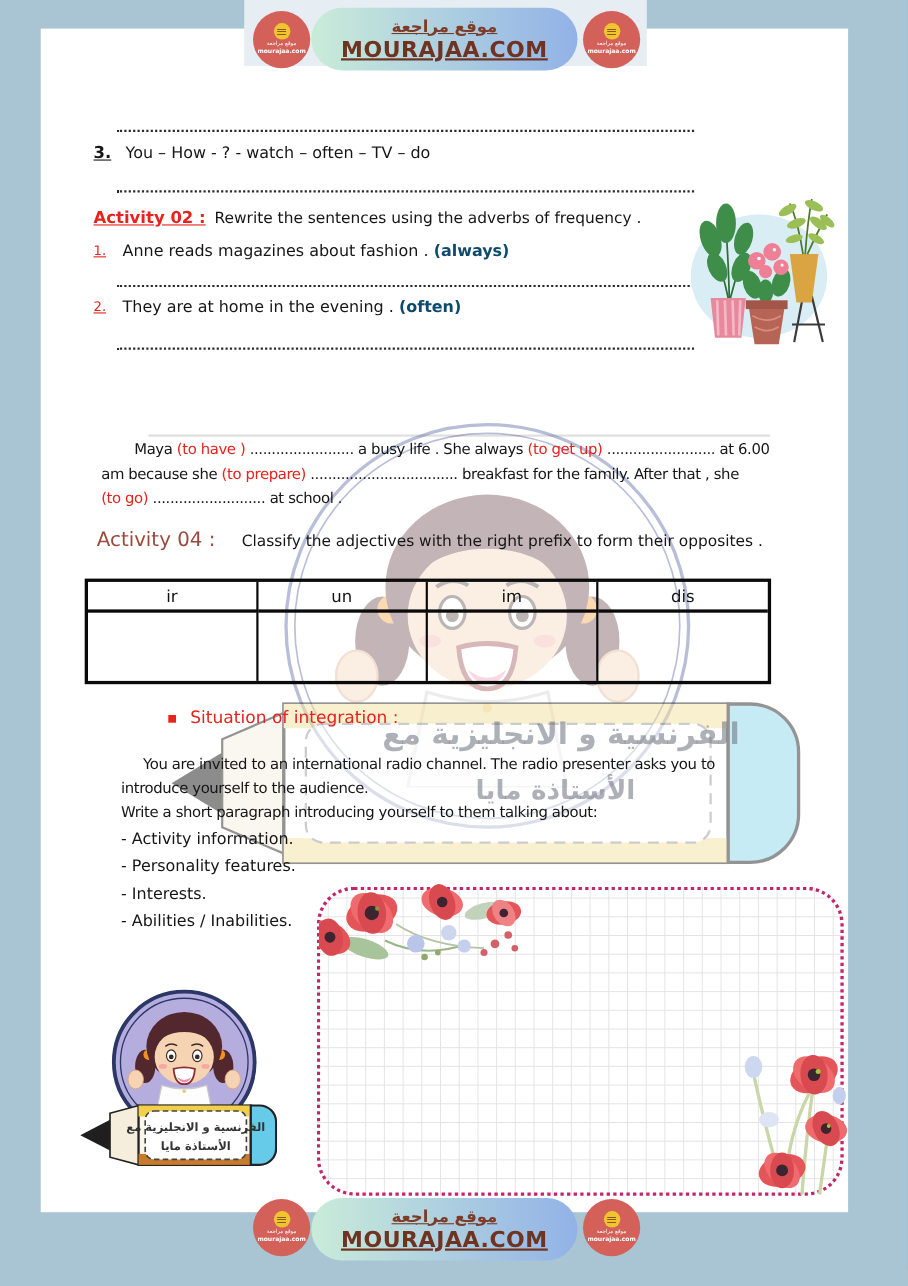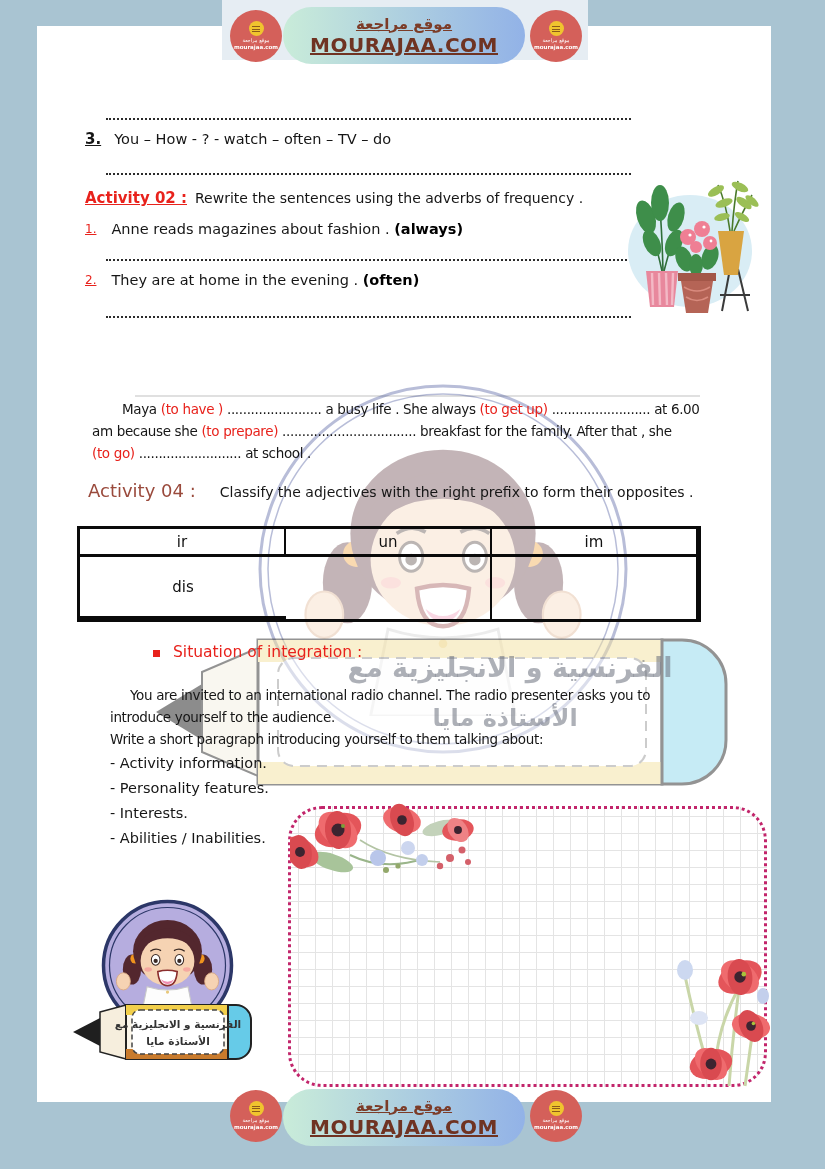--- a/index.html
+++ b/index.html
@@ -7,39 +7,39 @@
   body{font-family:"DejaVu Sans",sans-serif}
   .canvas{position:relative;width:825px;height:1169px;background:#a9c4d2;overflow:hidden;margin:0 auto}
   .page{position:absolute;left:37px;top:26px;width:734px;height:1076px;background:#ffffff}
   .abs{position:absolute}
   .z1{z-index:1}.z2{z-index:2}.z3{z-index:3}
   .row{position:absolute;white-space:nowrap;font-size:14.5px;color:#161616;z-index:2}
   .para{font-size:13.5px;letter-spacing:-.35px}
   .b{font-weight:normal}
   .t14{font-size:14px}
   .red{color:#e8221c}
-  .orange{color:#000000;font-weight:bold}
+  .orange{color:#0c4a6e;font-weight:bold}
   .actlabel{color:#e8221c;font-weight:bold;text-decoration:underline;font-size:15px;margin-right:8px}
   .act4label{color:#9a4a3c;font-size:18px;margin-right:24px}
   .qnum{color:#e8221c;font-size:12px;text-decoration:underline;margin-right:15px;vertical-align:1px}
   .q3num{color:#161616;font-size:15px;font-weight:bold;text-decoration:underline;margin-right:13px}
   .ansline{position:absolute;height:0;border-bottom:2.5px dotted #2b2b2b;z-index:2}
   .faintrule{position:absolute;height:2px;background:#e0e0e0;z-index:1}
   
   .banner-backdrop{position:absolute;background:#e6edf3;z-index:3}
   .pill{position:absolute;width:242px;height:57px;border-radius:29px;background:linear-gradient(90deg,#c9ecd9,#92b2e7);display:flex;flex-direction:column;align-items:center;justify-content:center;z-index:4}
   .pill .ar{font-size:15px;font-weight:bold;color:#7c3c28;text-decoration:underline;line-height:1.2}
   .pill .dom{font-size:20px;font-weight:bold;color:#6f3322;text-decoration:underline;letter-spacing:.5px;line-height:1.2}
   .logo-circle{position:absolute;width:52px;height:52px;border-radius:50%;background:#d4605a;display:flex;flex-direction:column;align-items:center;justify-content:center;z-index:4}
   .logo-sun{width:15px;height:15px;border-radius:50%;background:#f0c42e;margin-bottom:1px;display:flex;align-items:center;justify-content:center}
   .logo-glyph{width:8px;height:6px;background:repeating-linear-gradient(#8a5a1a 0 1px,transparent 1px 2.5px)}
   .logo-ar{font-size:5px;color:#ffffff;line-height:1.3}
   .logo-dom{font-size:5.5px;color:#ffffff;font-weight:bold;line-height:1.2}
   
-  .ptable{position:absolute;left:77px;top:526px;width:624px;border:3px solid #0a0a0a;display:grid;grid-template-columns:repeat(3,1fr);grid-template-rows:28px 62px;z-index:2;background:transparent}
+  .ptable{position:absolute;left:77px;top:526px;width:624px;border:3px solid #0a0a0a;display:grid;grid-template-columns:repeat(4,1fr);grid-template-rows:28px 62px;z-index:2;background:transparent}
   .ptable .th{border-right:2px solid #0a0a0a;border-bottom:3px solid #0a0a0a;display:flex;align-items:center;justify-content:center;font-size:15px;color:#111}
   .ptable .th.last,.ptable .td.last{border-right:none}
   .ptable .td{border-right:2px solid #0a0a0a}
   
   .bullet-square{position:absolute;width:7px;height:7px;background:#e8221c;z-index:2}
   .sit-label{position:absolute;color:#e8221c;font-size:15.5px;z-index:2;white-space:nowrap}
   
   .writing-box{position:absolute;left:288px;top:806px;width:479px;height:281px;border:3px dotted #c2256b;border-radius:34px;z-index:1;
     background-color:#fff;
     background-image:linear-gradient(#e4e4e4 1px,transparent 1px),linear-gradient(90deg,#e4e4e4 1px,transparent 1px);

